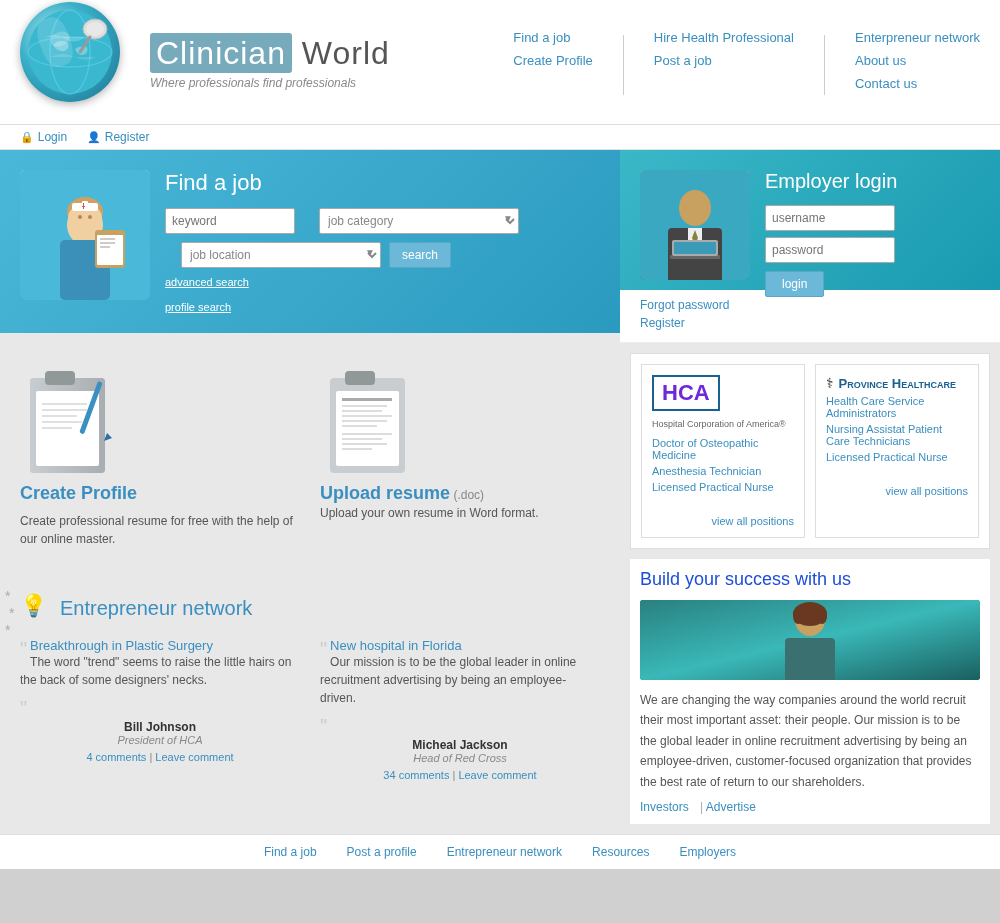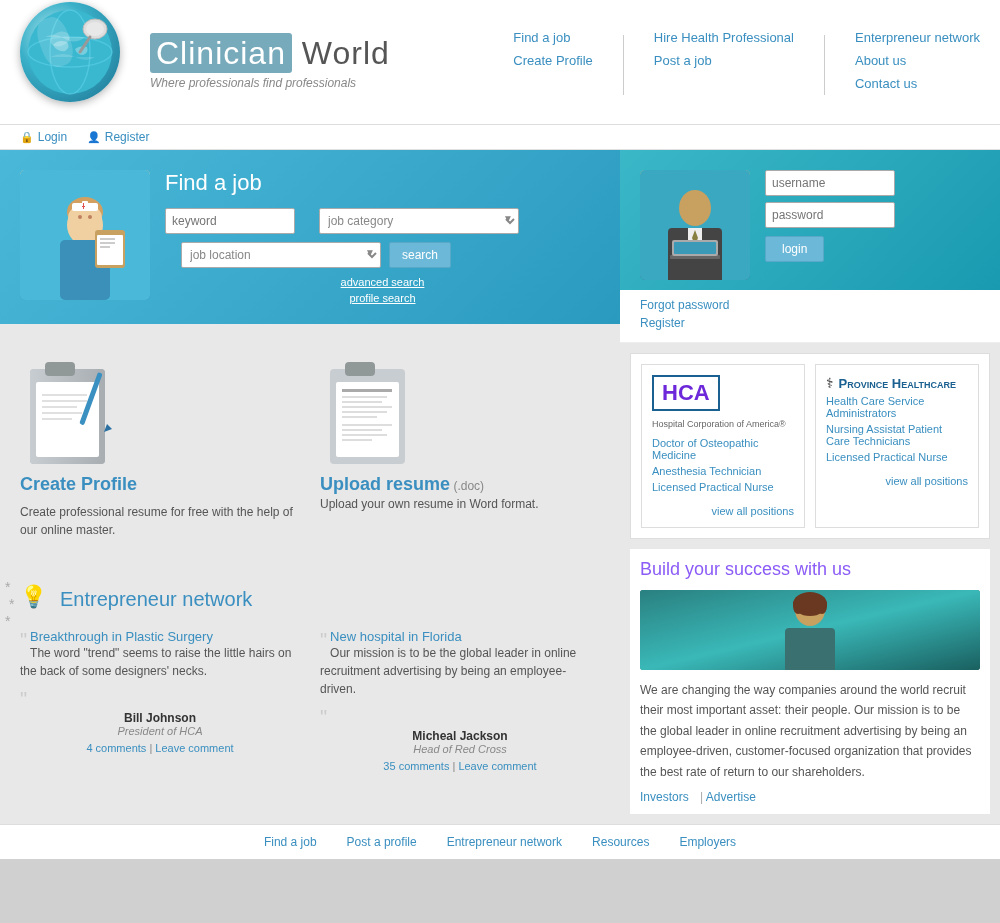--- a/index.html
+++ b/index.html
@@ -37,21 +37,21 @@
     #find-job { background: linear-gradient(135deg, #4ab8d8 0%, #2a9abf 100%); padding: 20px; display: flex; gap: 15px; align-items: flex-start; min-height: 140px; }
     #nurse-img { width: 130px; height: 130px; background: linear-gradient(180deg, #e8c8a0 0%, #c8a080 50%, #3a8fc0 100%); border-radius: 5px; overflow: hidden; position: relative; flex-shrink: 0; }
     #find-job-form { flex: 1; }
     #find-job-title { color: #fff; font-size: 22px; margin-bottom: 12px; font-weight: normal; }
     .search-row { display: flex; gap: 8px; margin-bottom: 8px; align-items: center; }
     .search-input { height: 26px; border: 1px solid #aaa; border-radius: 2px; padding: 0 6px; font-size: 12px; color: #888; background: #fff; }
     .search-input.keyword { width: 130px; }
     .select-wrapper { position: relative; display: inline-block; padding-left: 16px; }
     .select-wrapper::after { content: '▼'; position: absolute; right: 6px; top: 5px; font-size: 10px; color: #888; pointer-events: none; }
     .search-btn { height: 26px; background: #6cb8d8; color: #fff; border: 1px solid #5aa8c8; border-radius: 2px; padding: 0 12px; cursor: pointer; font-size: 12px; }
-    .search-links { display: flex; flex-direction: column; gap: 4px; align-items: center; }
+    .search-links { display: flex; flex-direction: column; gap: 13px; }
     .search-links a { color: #fff; font-size: 11px; text-decoration: underline; }
 
     
     #employer-login { background: linear-gradient(135deg, #3ab8c8 0%, #1a9ab0 100%); padding: 20px; display: flex; gap: 15px; align-items: flex-start; height: 140px; }
     #biz-img { width: 110px; height: 110px; background: linear-gradient(180deg, #d0b888 0%, #c0a060 40%, #3a7090 80%); border-radius: 5px; flex-shrink: 0; overflow: hidden; }
     #login-form-area { flex: 1; }
     #employer-login-title { color: #fff; font-size: 20px; margin-bottom: 12px; font-weight: normal; }
     .login-input { display: block; width: 130px; height: 26px; border: 1px solid #aaa; border-radius: 2px; padding: 0 6px; font-size: 12px; color: #888; background: #fff; margin-bottom: 6px; }
     .login-btn { height: 26px; background: #6cb8d8; color: #fff; border: 1px solid #5aa8c8; border-radius: 2px; padding: 0 16px; cursor: pointer; font-size: 12px; margin-top: 2px; }
     #forgot-register { padding: 8px 20px; background: #fff; border-bottom: 1px solid #eee; }
@@ -66,41 +66,41 @@
 
     
     #featured-employers { background: #fff; padding: 10px; margin: 10px; border: 1px solid #ddd; }
     #featured-title { font-size: 13px; color: #555; margin-bottom: 10px; display: flex; align-items: center; gap: 5px; }
     .employer-cards { display: flex; gap: 10px; }
     .employer-card { flex: 1; border: 1px solid #ddd; padding: 10px; font-size: 11px; }
     .employer-logo { font-size: 18px; font-weight: bold; color: #6d28d9; margin-bottom: 8px; border: 2px solid #1a6090; display: inline-block; padding: 3px 8px; }
     .employer-logo.hca { font-size: 22px; }
     .employer-subtitle { font-size: 9px; color: #666; margin-bottom: 8px; }
     .employer-positions a { display: block; color: #3a8fc0; margin-bottom: 4px; font-size: 11px; }
-    .view-all { color: #3a8fc0; font-size: 11px; float: right; margin-top: 8px; }
+    .view-all { color: #3a8fc0; font-size: 11px; float: right; margin-top: 18px; }
     .province-logo { display: flex; align-items: center; gap: 5px; margin-bottom: 4px; }
     .province-icon { font-size: 14px; }
 
     
     #entrepreneur { background: #e8e8e8; padding: 15px 20px; }
     #entrepreneur-title { font-size: 20px; color: #3a8fc0; margin-bottom: 15px; display: flex; align-items: center; gap: 10px; }
     .asterisks { color: #aaa; font-size: 16px; line-height: 1.2; }
     .articles-row { display: flex; gap: 20px; }
     .article { flex: 1; }
     .quote-mark { font-size: 20px; color: #ccc; float: left; margin-right: 3px; }
     .article-title { color: #3a8fc0; font-size: 13px; margin-bottom: 6px; }
     .article-text { font-size: 12px; color: #555; line-height: 1.5; margin-bottom: 8px; }
     .article-author { font-size: 12px; font-weight: bold; text-align: center; }
     .article-role { font-size: 11px; color: #888; text-align: center; font-style: italic; }
     .article-actions { margin-top: 5px; font-size: 11px; color: #888; text-align: center; }
     .article-actions a { color: #3a8fc0; }
 
     
     #build-success { background: #fff; padding: 10px; margin: 10px; }
-    #build-title { color: #8b5cf6; font-size: 18px; margin-bottom: 10px; }
+    #build-title { color: #1d4ed8; font-size: 18px; margin-bottom: 10px; }
     #success-img { width: 100%; height: 80px; background: linear-gradient(135deg, #2a8080 0%, #3ab0b0 50%, #1a6060 100%); border-radius: 3px; margin-bottom: 10px; display: flex; align-items: center; justify-content: center; overflow: hidden; }
     .success-text { font-size: 12px; color: #555; line-height: 1.7; margin-bottom: 8px; }
     .success-links a { color: #3a8fc0; font-size: 12px; margin-right: 8px; }
 
     
     #footer { background: #fff; border-top: 1px solid #ddd; padding: 10px 20px; display: flex; justify-content: center; gap: 30px; }
     #footer a { color: #3a8fc0; font-size: 12px; }
     select.styled-select { height: 26px; border: 1px solid #aaa; border-radius: 2px; padding: 0 4px; font-size: 12px; color: #888; background: #fff; min-width: 200px; }
   </style>
 </head>
@@ -306,21 +306,21 @@
             </div>
           </div>
           <div class="article">
             <span class="quote-mark">"</span>
             <a href="#" class="article-title">New hospital in Florida</a>
             <p class="article-text">Our mission is to be the global leader in online recruitment advertising by being an employee-driven.</p>
             <span style="color:#ccc; font-size:20px;">"</span>
             <div class="article-author">Micheal Jackson</div>
             <div class="article-role">Head of Red Cross</div>
             <div class="article-actions">
-              <a href="#">35 comments</a>
+              <a href="#">34 comments</a>
               <span> | </span>
               <a href="#">Leave comment</a>
             </div>
           </div>
         </div>
       </div>
 
     </div>
 
     <div id="right-panel">
@@ -336,20 +336,21 @@
 
             <rect x="48" y="58" width="14" height="30" fill="#eee"></rect>
             <polygon points="55,60 52,68 55,75 58,68" fill="#888040"></polygon>
 
             <rect x="30" y="85" width="50" height="4" rx="1" fill="#666"></rect>
             <rect x="32" y="70" width="46" height="16" rx="2" fill="#aaa"></rect>
             <rect x="34" y="72" width="42" height="12" rx="1" fill="#3a9ab8"></rect>
           </svg>
         </div>
         <div id="login-form-area">
+          <div id="employer-login-title">Employer login</div>
           <input type="text" class="login-input" placeholder="username" style="">
           <input type="password" class="login-input" placeholder="password" style="">
           <button class="login-btn">login</button>
         </div>
       </div>
 
       <div id="forgot-register">
         <a href="#">Forgot password</a>
         <a href="#">Register</a>
       </div>

